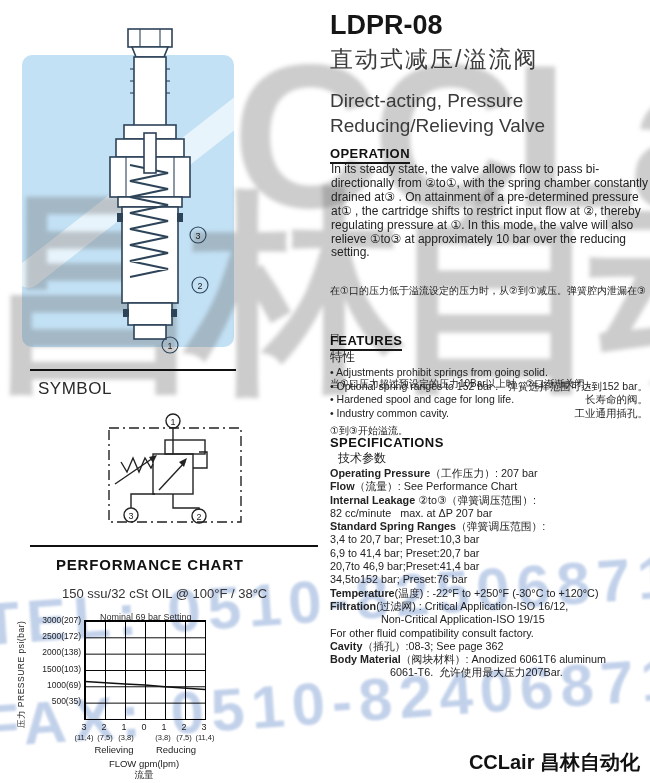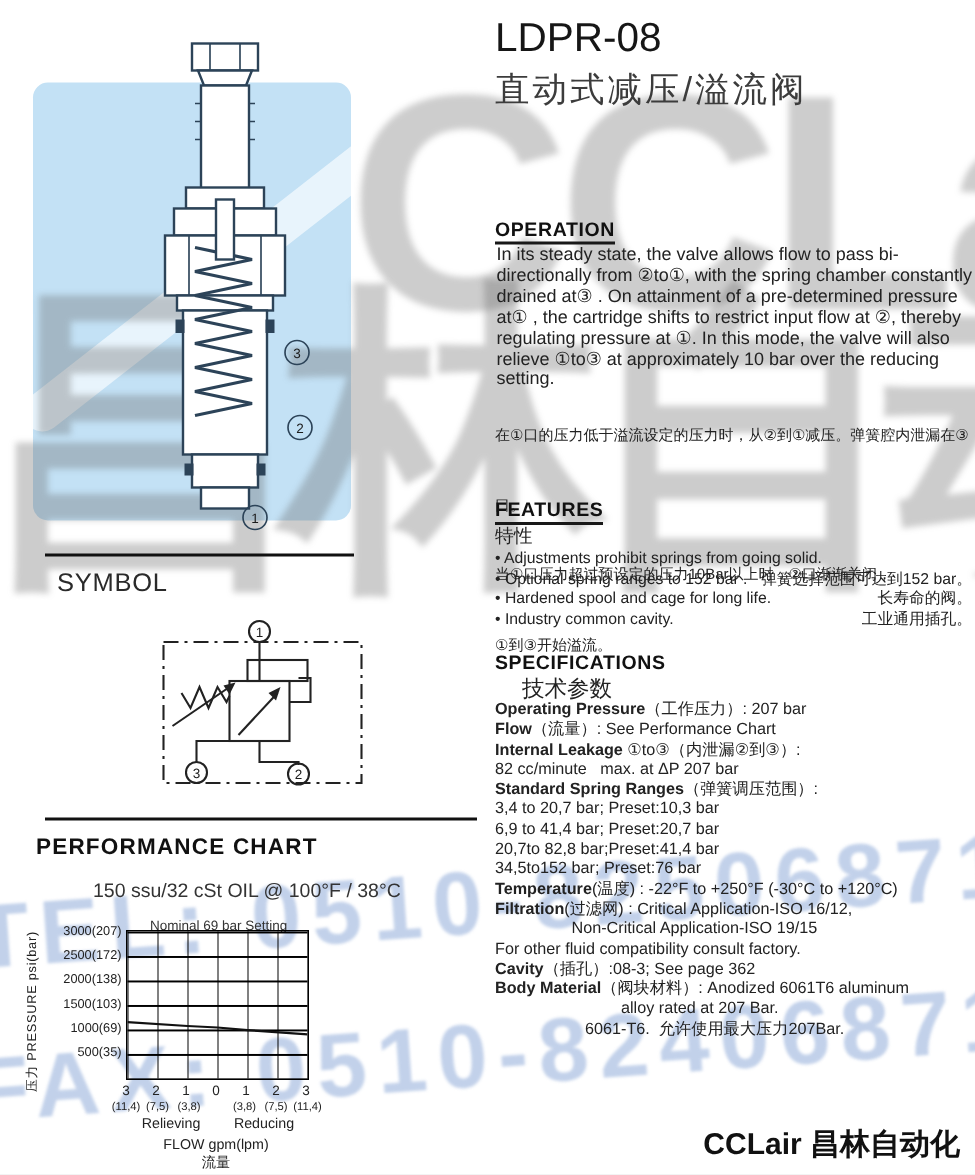--- a/index.html
+++ b/index.html
@@ -16,45 +16,45 @@
   .wm-brand-en{left:232px;top:18px;font-size:205px;font-weight:bold;color:rgba(90,90,90,.30);
         filter:blur(2px);letter-spacing:-8px;}
   .wm-brand-zh{left:-12px;top:150px;font-size:215px;font-weight:bold;color:rgba(95,95,95,.32);
         filter:blur(2px);letter-spacing:-14px;}
   .wm-tel{left:-18px;top:566px;font-size:60px;font-weight:bold;color:rgba(110,145,205,.42);
         letter-spacing:7px;transform:rotate(-4deg);filter:blur(1px);}
   .wm-fax{left:-18px;top:668px;font-size:60px;font-weight:bold;color:rgba(110,145,205,.42);
         letter-spacing:7px;transform:rotate(-4deg);filter:blur(1px);}
 
   
-  .model{left:330px;top:10px;font-size:27px;font-weight:normal;color:#161616;text-align:center;}
+  .model{left:330px;top:10px;font-size:27px;font-weight:bold;color:#161616;text-align:center;}
   .title-zh{left:330px;top:44px;font-size:23px;color:#3c3c3c;letter-spacing:2px;}
   .title-en{left:330px;top:88px;font-size:19px;line-height:25px;color:#3a3a3a;}
   .h-sec{font-size:13px;font-weight:bold;color:#111;letter-spacing:.4px;}
   .h-underline{border-bottom:2px solid #181818;padding-bottom:1px;display:inline-block;}
   .op-head{left:330px;top:144px;}
   .op-en{left:331px;top:163px;width:320px;font-size:12px;line-height:13.9px;color:#222;}
   .op-zh{left:330px;top:252px;width:322px;font-size:10px;line-height:15.5px;color:#222;white-space:pre-wrap;}
   .feat-head{left:330px;top:331px;}
   .feat-zh{left:330px;top:349px;font-size:12.5px;color:#222;}
   .feat-list{left:330px;top:366px;width:318px;}
   .feat-row{display:flex;justify-content:space-between;font-size:10.5px;line-height:13.5px;color:#222;}
   .feat-row .en::before{content:"• ";}
   .spec-head{left:330px;top:433px;}
-  .spec-zh{left:348px;top:450px;font-size:15px;color:#222;text-align:center;}
+  .spec-zh{left:338px;top:450px;font-size:12px;color:#222;text-align:center;}
   .spec-list{left:330px;top:467px;width:320px;font-size:10.8px;line-height:13.3px;color:#222;}
   .spec-line{white-space:pre-wrap;}
   .spec-line .b{font-weight:bold;}
   .footer-brand{right:10px;top:749px;font-size:20px;font-weight:bold;color:#111;}
 
   
   .divider1{left:30px;top:369px;width:206px;height:2px;background:#111;}
   .divider2{left:30px;top:545px;width:288px;height:2px;background:#111;}
   .symbol-head{left:38px;top:379px;font-size:17px;color:#2a2a2a;letter-spacing:.5px;}
-  .perf-head{left:24px;top:556px;font-size:15px;font-weight:bold;color:#111;letter-spacing:.8px;}
+  .perf-head{left:56px;top:556px;font-size:15px;font-weight:bold;color:#111;letter-spacing:.8px;}
   .chart-cond{left:62px;top:586px;font-size:13px;color:#333;}
   .chart-nominal{left:100px;top:612px;font-size:9px;color:#333;}
   .plot{left:84px;top:620px;width:120px;height:98px;border:1.5px solid #000;box-sizing:content-box;
         background-image:linear-gradient(to right,#000 1px,transparent 1px),
                          linear-gradient(to bottom,#000 1px,transparent 1px);
         background-size:20px 16.333px;}
   .plot svg{position:absolute;left:0;top:0;}
   .ylabels{left:36px;top:615px;width:45px;height:91px;display:flex;flex-direction:column;
         justify-content:space-between;align-items:flex-end;font-size:8.5px;color:#222;}
   .yaxis-title{left:16px;top:728px;transform:rotate(-90deg);transform-origin:0 0;
@@ -80,20 +80,24 @@
   <div class="abs wm wm-logo">
     <div class="swoosh"></div>
   </div>
   <div class="abs wm wm-brand-en">CCLair</div>
   <div class="abs wm wm-brand-zh">昌林自动化</div>
   <div class="abs wm wm-tel">TEL: 0510-82506871</div>
   <div class="abs wm wm-fax">FAX: 0510-82406871</div>
 
   <div class="abs layer model">LDPR-08</div>
   <div class="abs layer title-zh">直动式减压/溢流阀</div>
+  <div class="abs layer title-en">
+    <div>Direct-acting, Pressure</div>
+    <div>Reducing/Relieving Valve</div>
+  </div>
 
   <div class="abs layer op-head">
     <span class="h-sec h-underline">OPERATION</span>
   </div>
   <div class="abs layer op-en">In its steady state, the valve allows flow to pass bi-directionally from ②to①, with the spring chamber constantly drained at③ . On attainment of a pre-determined pressure at① , the cartridge shifts to restrict input flow at ②, thereby regulating pressure at ①. In this mode, the valve will also relieve ①to③ at approximately 10 bar over the reducing setting.</div>
   <div class="abs layer op-zh">
     <div>在①口的压力低于溢流设定的压力时，从②到①减压。弹簧腔内泄漏在③</div>
     <div>口。</div>
     <div>当①口压力超过预设定的压力10Bar以上时，②口渐渐关闭，</div>
     <div>①到③开始溢流。</div>
@@ -121,34 +125,33 @@
     </div>
   </div>
 
   <div class="abs layer spec-head">
     <span class="h-sec">SPECIFICATIONS</span>
   </div>
   <div class="abs layer spec-zh">技术参数</div>
   <div class="abs layer spec-list">
     <div class="spec-line"><span class="b">Operating Pressure</span><span>（工作压力）: 207 bar</span></div>
     <div class="spec-line"><span class="b">Flow</span><span>（流量）: See Performance Chart</span></div>
-    <div class="spec-line"><span class="b">Internal Leakage</span><span> ①to③（内泄漏②到③）:</span></div>
+    <div class="spec-line"><span class="b">Internal Leakage</span><span> ②to③（弹簧调压范围）:</span></div>
     <div class="spec-line"><span class="b"></span><span>82 cc/minute   max. at ΔP 207 bar</span></div>
     <div class="spec-line"><span class="b">Standard Spring Ranges</span><span>（弹簧调压范围）:</span></div>
     <div class="spec-line"><span class="b"></span><span>3,4 to 20,7 bar; Preset:10,3 bar</span></div>
     <div class="spec-line"><span class="b"></span><span>6,9 to 41,4 bar; Preset:20,7 bar</span></div>
-    <div class="spec-line"><span class="b"></span><span>20,7to 82,8 bar;Preset:41,4 bar</span></div>
+    <div class="spec-line"><span class="b"></span><span>20,7to 46,9 bar;Preset:41,4 bar</span></div>
     <div class="spec-line"><span class="b"></span><span>34,5to152 bar; Preset:76 bar</span></div>
     <div class="spec-line"><span class="b">Temperature</span><span>(温度) : -22°F to +250°F (-30°C to +120°C)</span></div>
     <div class="spec-line"><span class="b">Filtration</span><span>(过滤网) : Critical Application-ISO 16/12,</span></div>
     <div class="spec-line"><span class="b"></span><span>                 Non-Critical Application-ISO 19/15</span></div>
     <div class="spec-line"><span class="b"></span><span>For other fluid compatibility consult factory.</span></div>
     <div class="spec-line"><span class="b">Cavity</span><span>（插孔）:08-3; See page 362</span></div>
     <div class="spec-line"><span class="b">Body Material</span><span>（阀块材料）: Anodized 6061T6 aluminum</span></div>
-    <div class="spec-line"><span class="b"></span><span>                            alloy rated at 207 Bar.</span></div>
     <div class="spec-line"><span class="b"></span><span>                    6061-T6.  允许使用最大压力207Bar.</span></div>
   </div>
 
   <div class="abs layer footer-brand">CCLair 昌林自动化</div>
 
   <svg class="abs layer" style="left:68px;top:25px;" width="170" height="330" viewBox="0 0 170 330">
     <rect class="lnf" x="60" y="4" width="44" height="18"></rect>
     <line class="lnt" x1="72" y1="4" x2="72" y2="22"></line>
     <line class="lnt" x1="92" y1="4" x2="92" y2="22"></line>
     <polygon class="lnf" points="64,22 100,22 96,32 68,32"></polygon>

